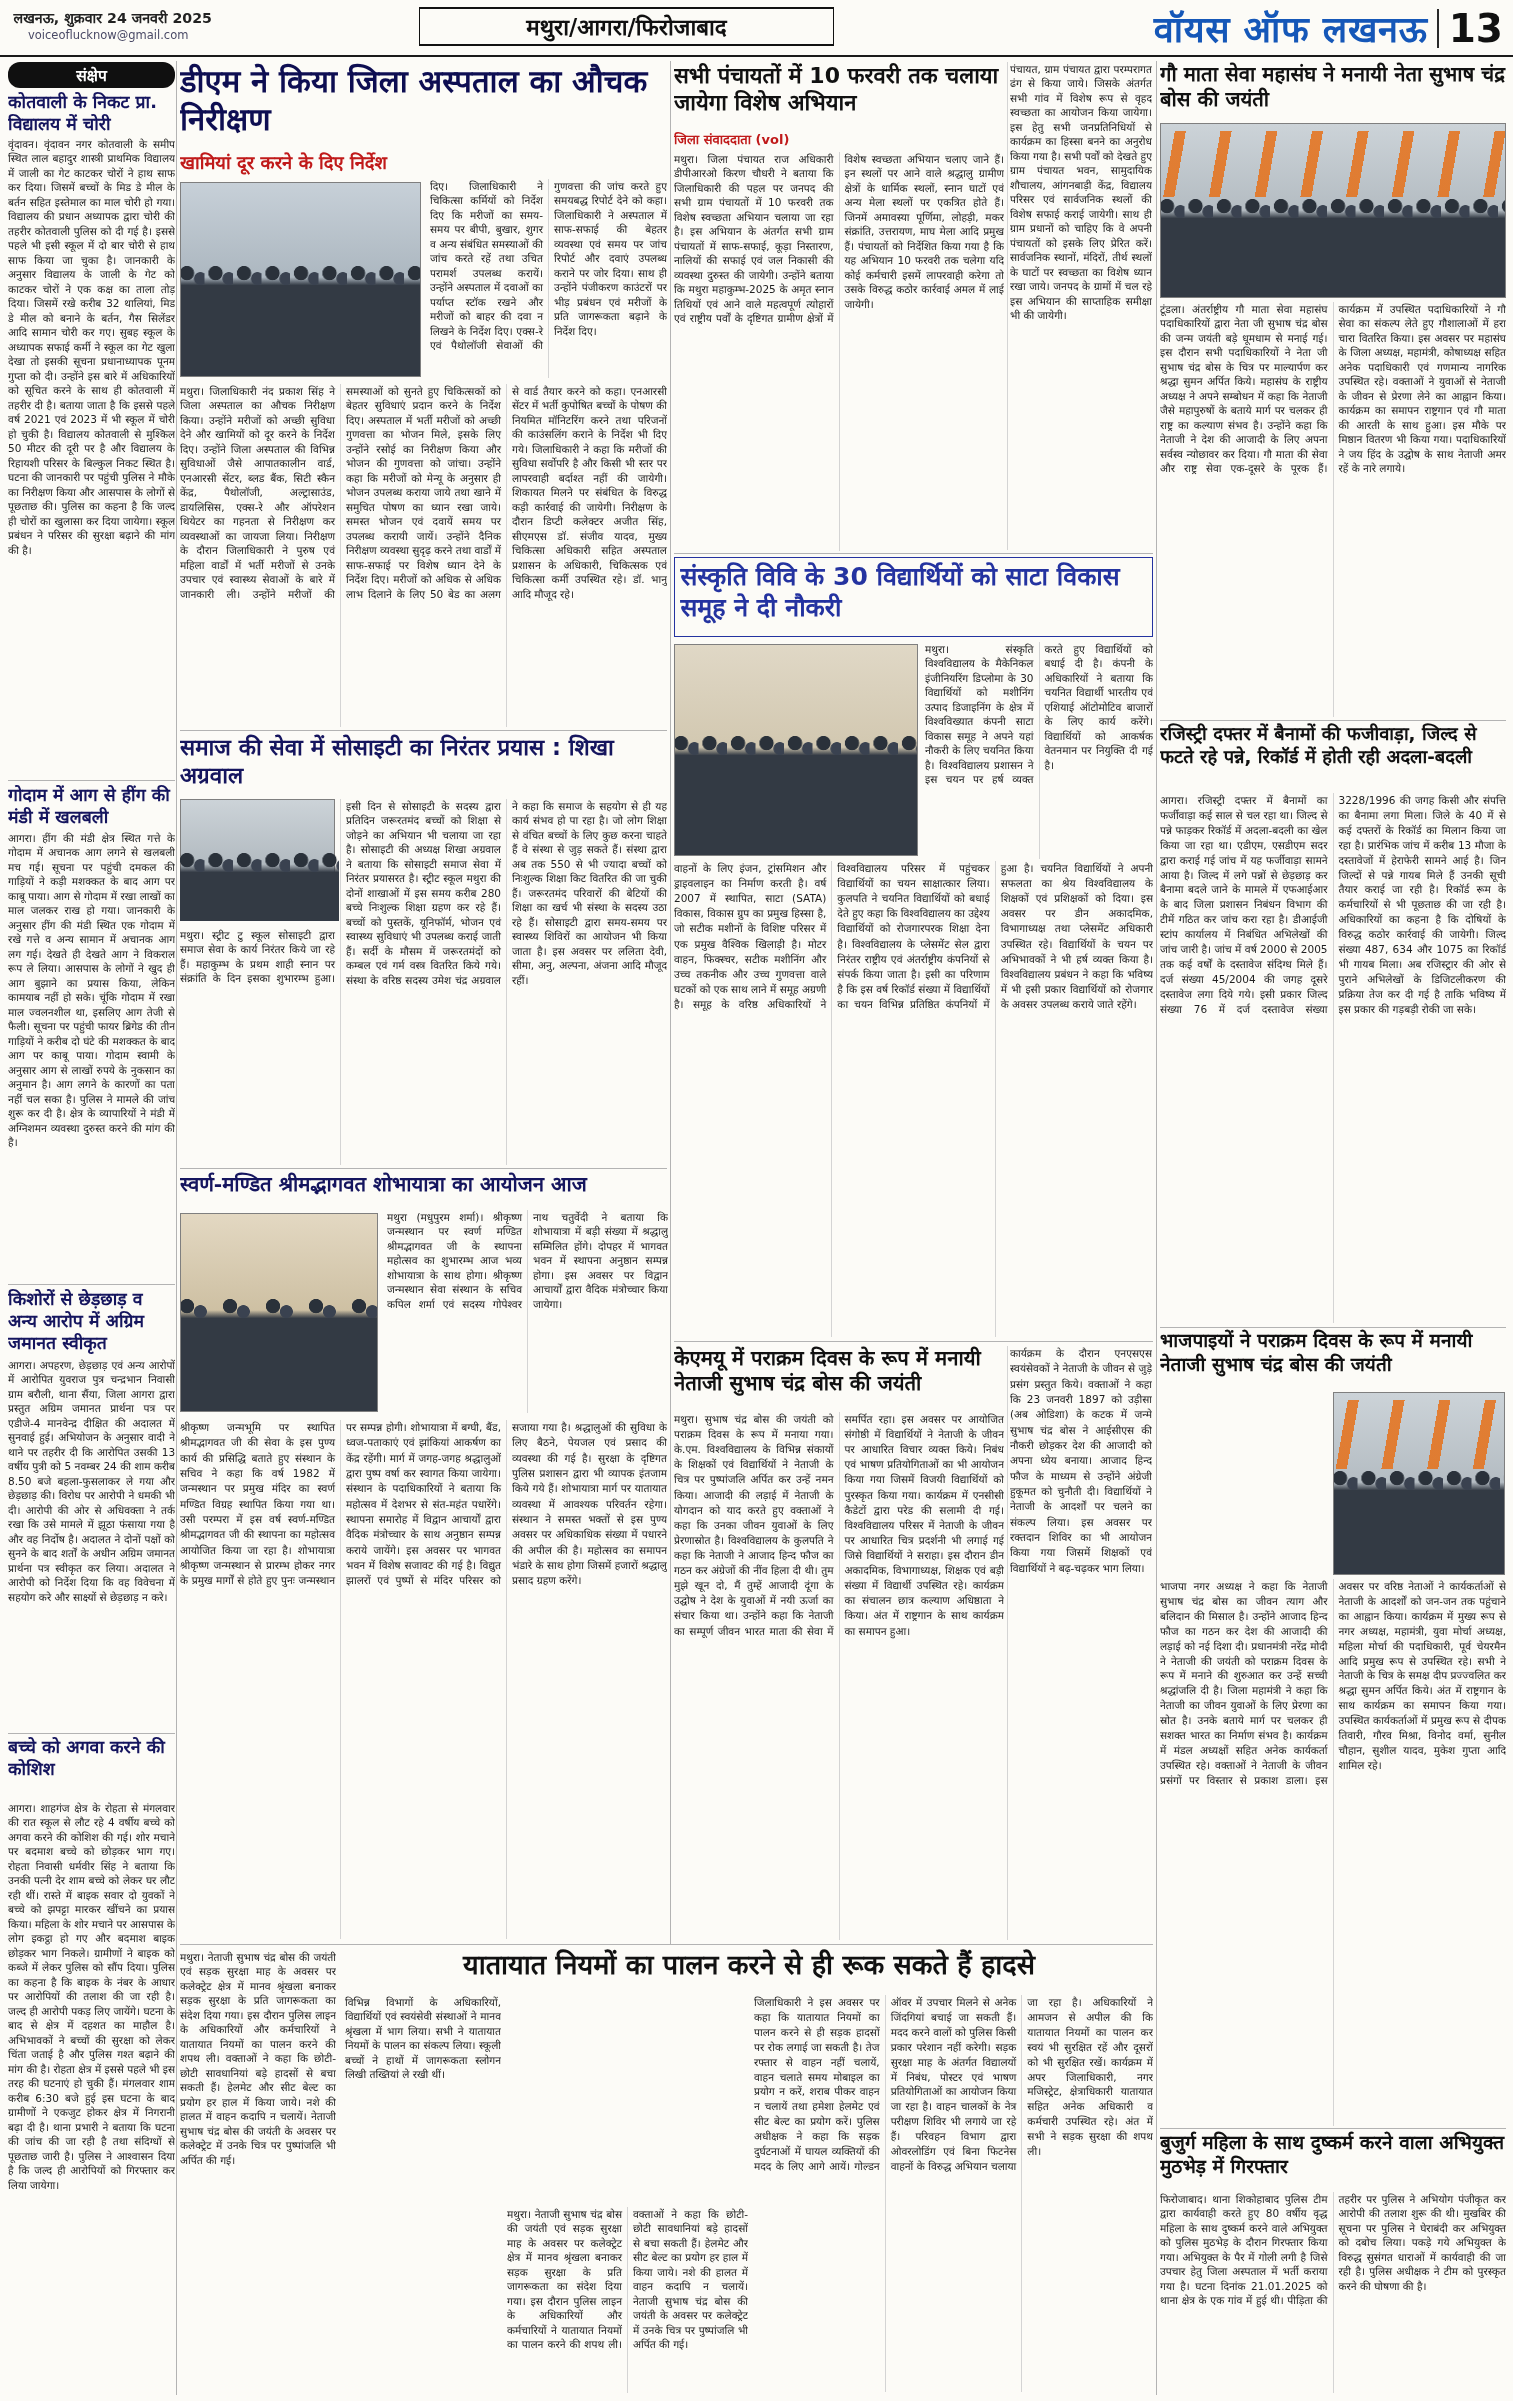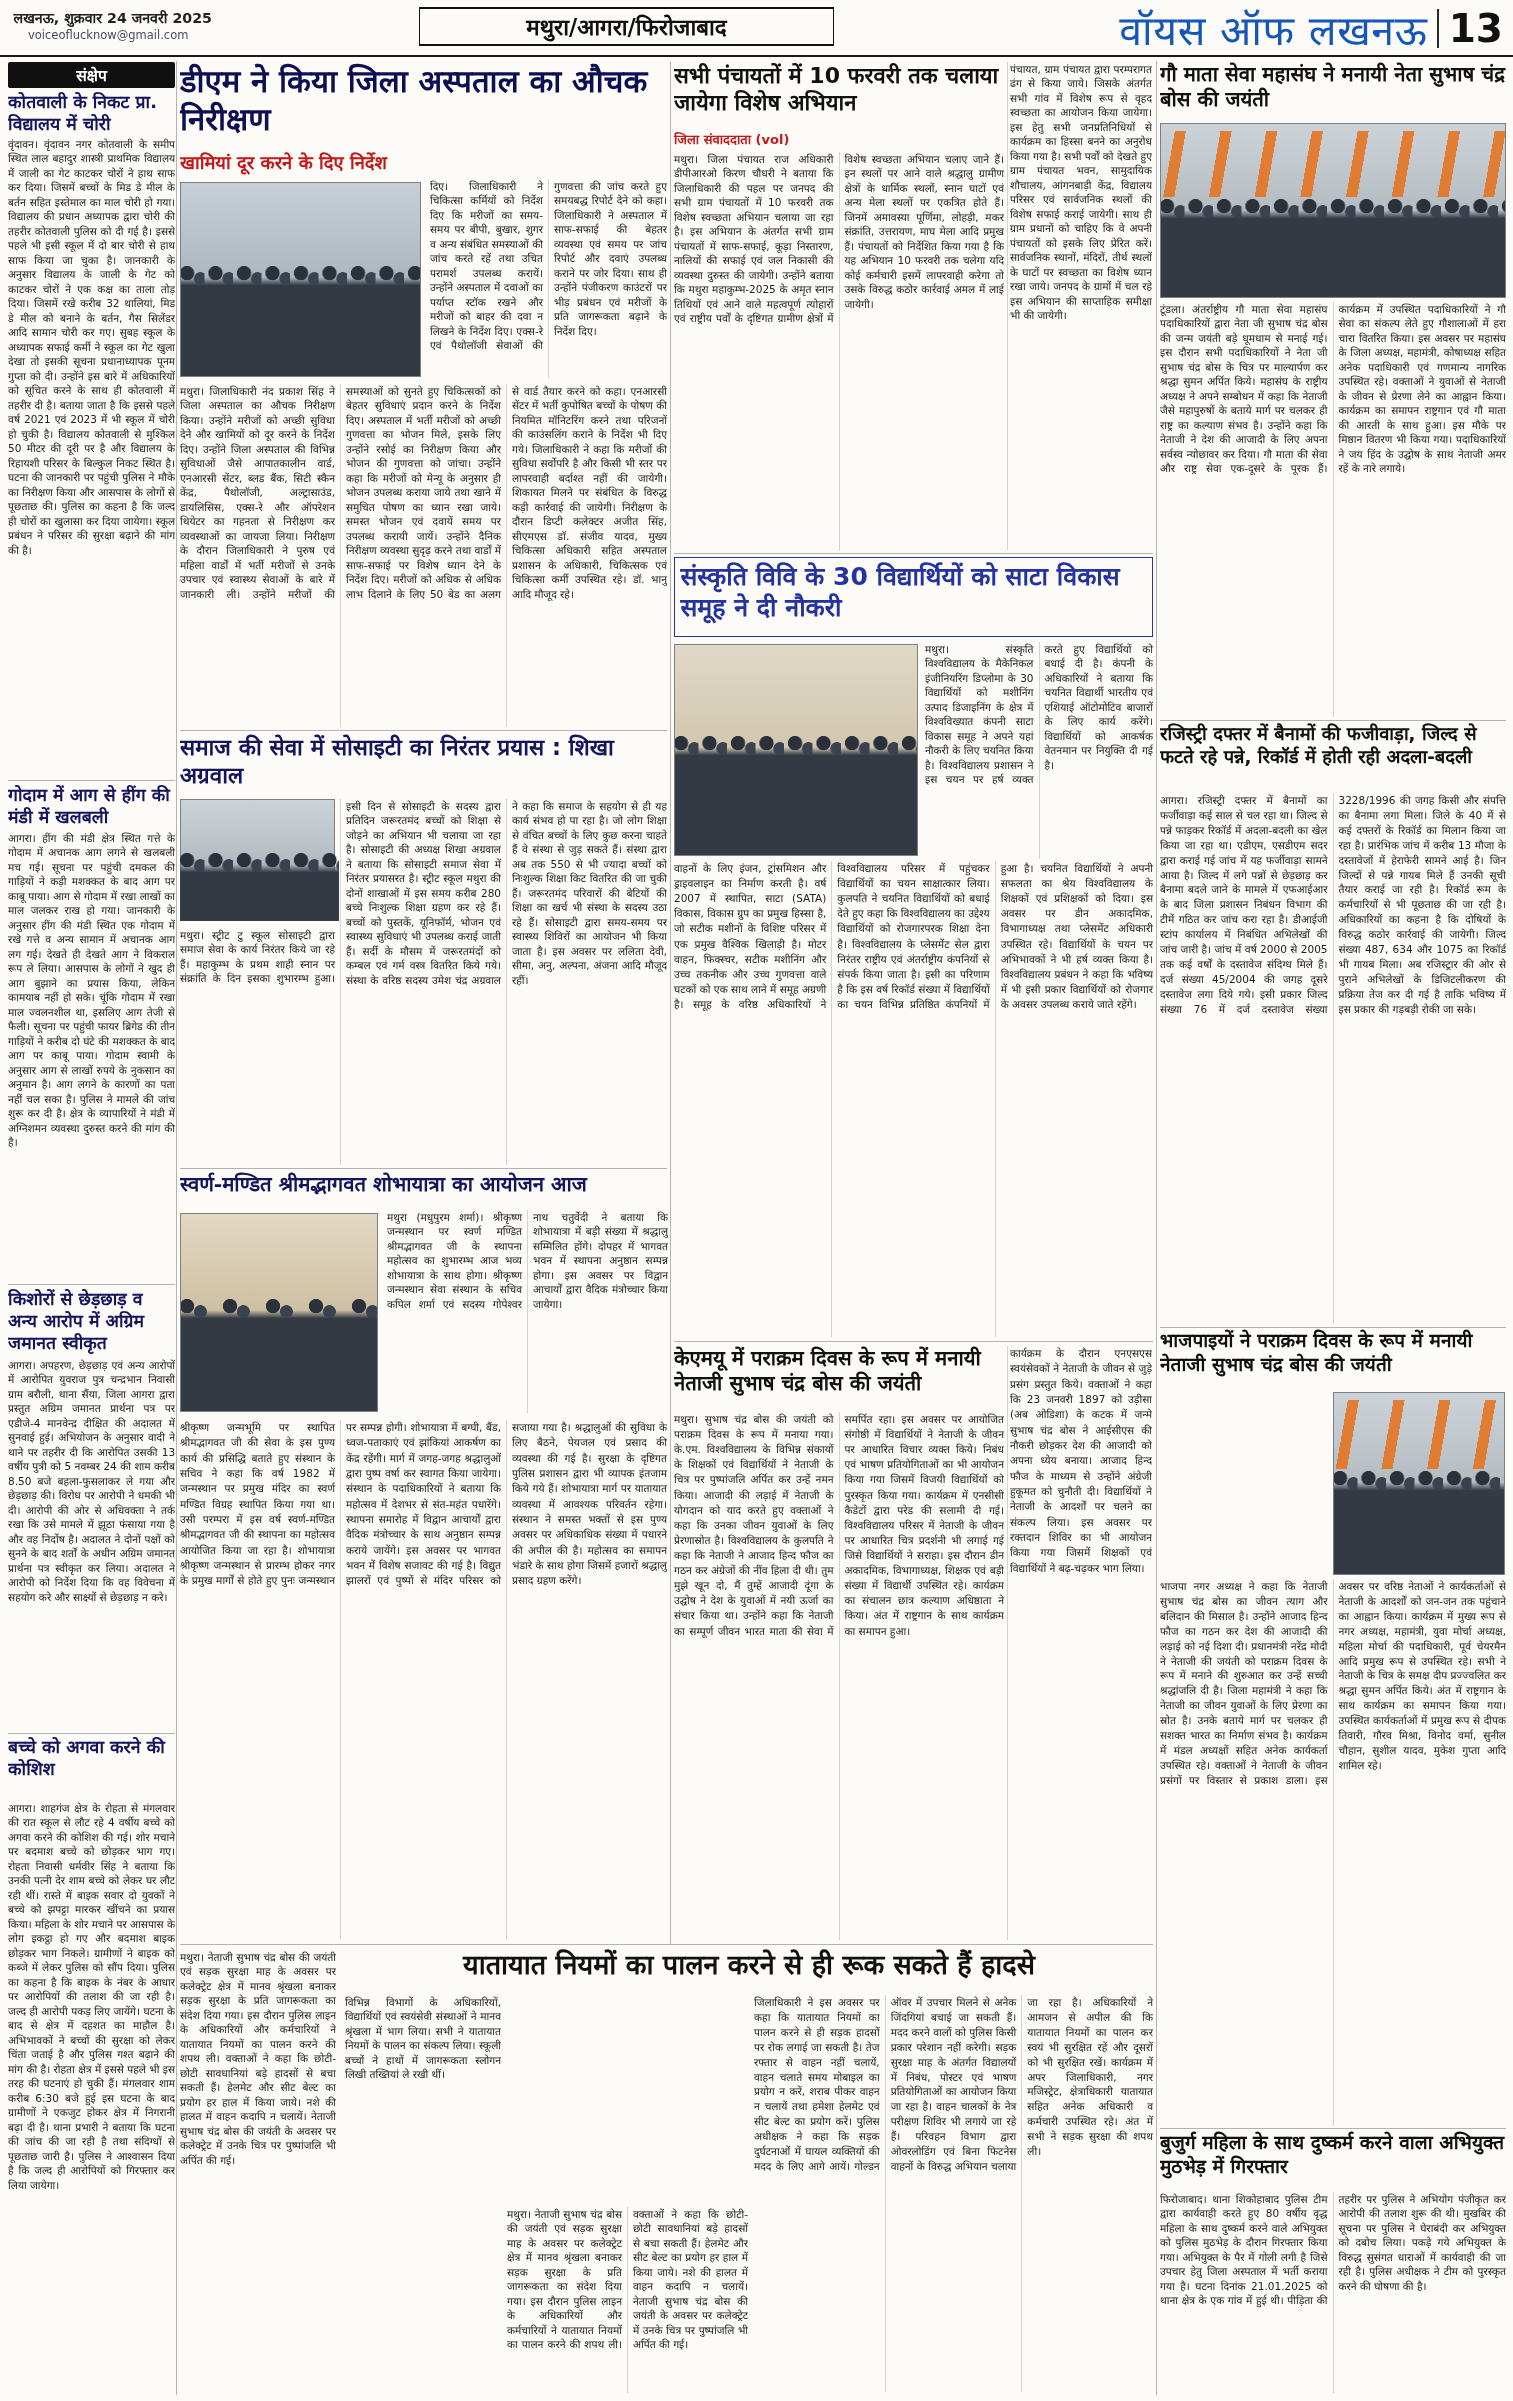--- a/index.html
+++ b/index.html
@@ -8,36 +8,36 @@
         font-family:"DejaVu Sans",sans-serif;color:#1b1b1b;overflow:hidden}
   .b{position:absolute;overflow:hidden}
   
   .masthead{position:absolute;left:0;top:0;width:1514px;height:57px;border-bottom:2px double #1a1a1a;background:#fcfbf7}
   .dateline{font-size:14.2px;font-weight:700;color:#222;padding:8.1px 0 1.4px 13.6px}
   .email{font-size:11.5px;color:#4a4a66;padding-left:28px}
   .mast-center{position:absolute;left:419px;top:6.8px;width:415px;height:39px;
         border-top:2px solid #111;border-bottom:2px solid #111;border-left:0.7px solid #111;border-right:0.7px solid #111;
         display:flex;align-items:center;justify-content:center;font-size:22.4px;font-weight:800;color:#101010}
   .mast-right{position:absolute;right:11px;top:4.1px;height:49px;display:flex;align-items:center;gap:9.5px}
-  .paper-name{font-size:41px;font-weight:400;color:#1557b8;letter-spacing:0.7px}
+  .paper-name{font-size:36px;font-weight:700;color:#1557b8;letter-spacing:0.7px}
   .mast-divider{width:2px;height:39px;background:#2a2a2a}
   .page-number{font-size:39px;font-weight:800;color:#111}
   
   .vrule{position:absolute;width:0.7px;background:#b3b3b3}
   .hrule{position:absolute;height:0.7px;background:#b3b3b3}
   
   .h{font-weight:700;line-height:1.24;color:#111;overflow:hidden}
   .navy{color:#15155e}
   .blue{color:#2433a0}
   .red{color:#c01a1a}
   .t{font-size:10.5px;line-height:1.38;text-align:justify;color:#212121;overflow:hidden}
   .c2{column-count:2;column-gap:11px;column-rule:0.7px solid #d4d4d4}
   .c3{column-count:3;column-gap:11px;column-rule:0.7px solid #d4d4d4}
   .brief-bar{background:#101010;color:#fff;display:flex;align-items:center;justify-content:center;
-        font-weight:700;font-size:15.6px;border-radius:2px}
+        font-weight:700;font-size:15.6px;border-radius:12px}
   
   .photo{border:0.7px solid #7f7f7f;background:linear-gradient(180deg,#ccd3d8 0%,#b4bcc2 50%,#9aa2a9 100%)}
   .photo.indoor{background:linear-gradient(180deg,#c7d0d8 0%,#a9b4bd 55%,#8c97a0 100%)}
   .photo.warm{background:linear-gradient(180deg,#e3d8c2 0%,#cbbd9f 55%,#a59577 100%)}
   .photo.building{background:linear-gradient(180deg,#e0d8c6 0%,#d3c9b2 45%,#b3a98f 100%)}
   .crowd{position:absolute;left:-5.4px;right:-5.4px;bottom:-1.4px;height:58%;
    background-image:
      radial-gradient(circle at 11px 8.1px,#2a313a 0 6.8px,transparent 7.5px),
      radial-gradient(circle at 24.4px 13.6px,#3a4250 0 6.1px,transparent 6.8px),
      linear-gradient(180deg,rgba(42,49,58,0) 0 12.2px,#333a44 20.3px 100%);

